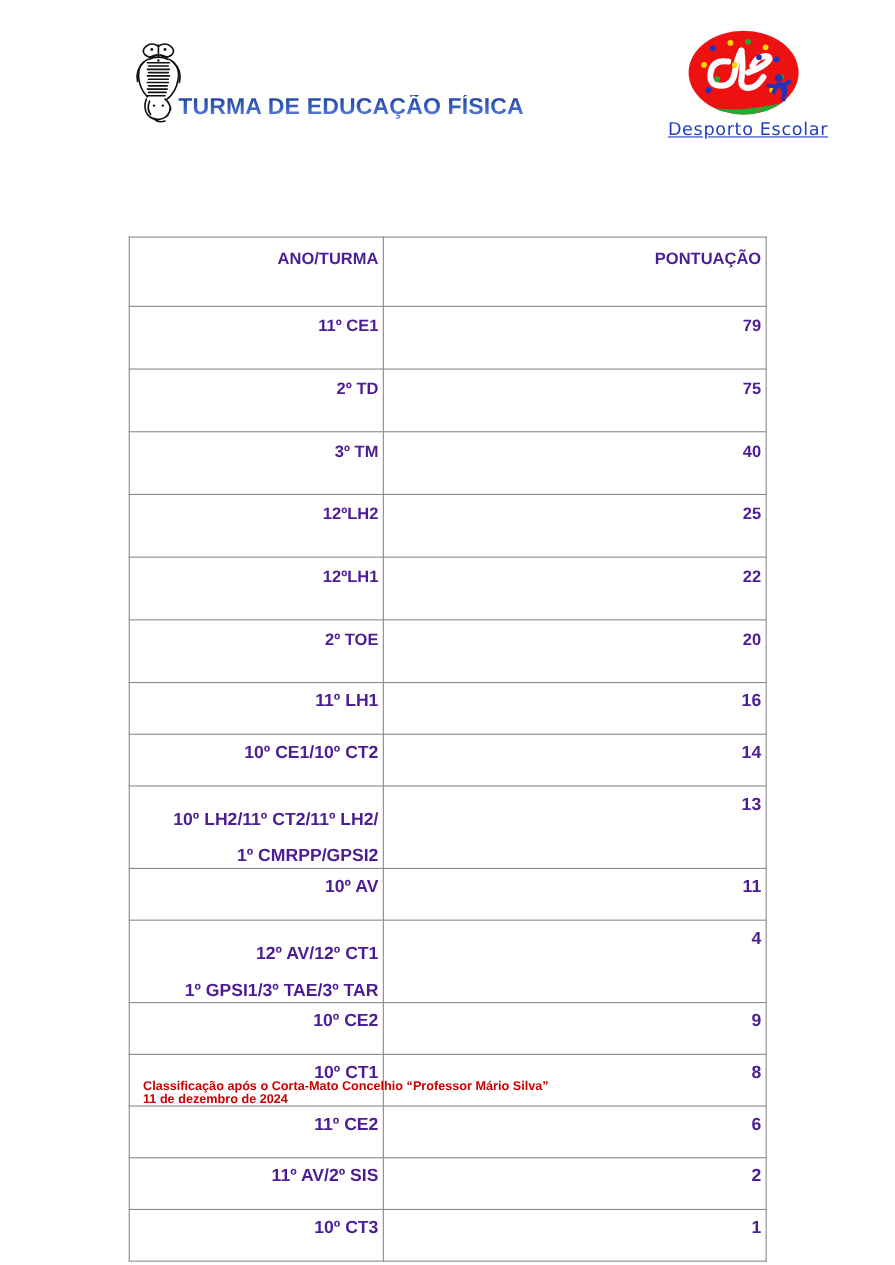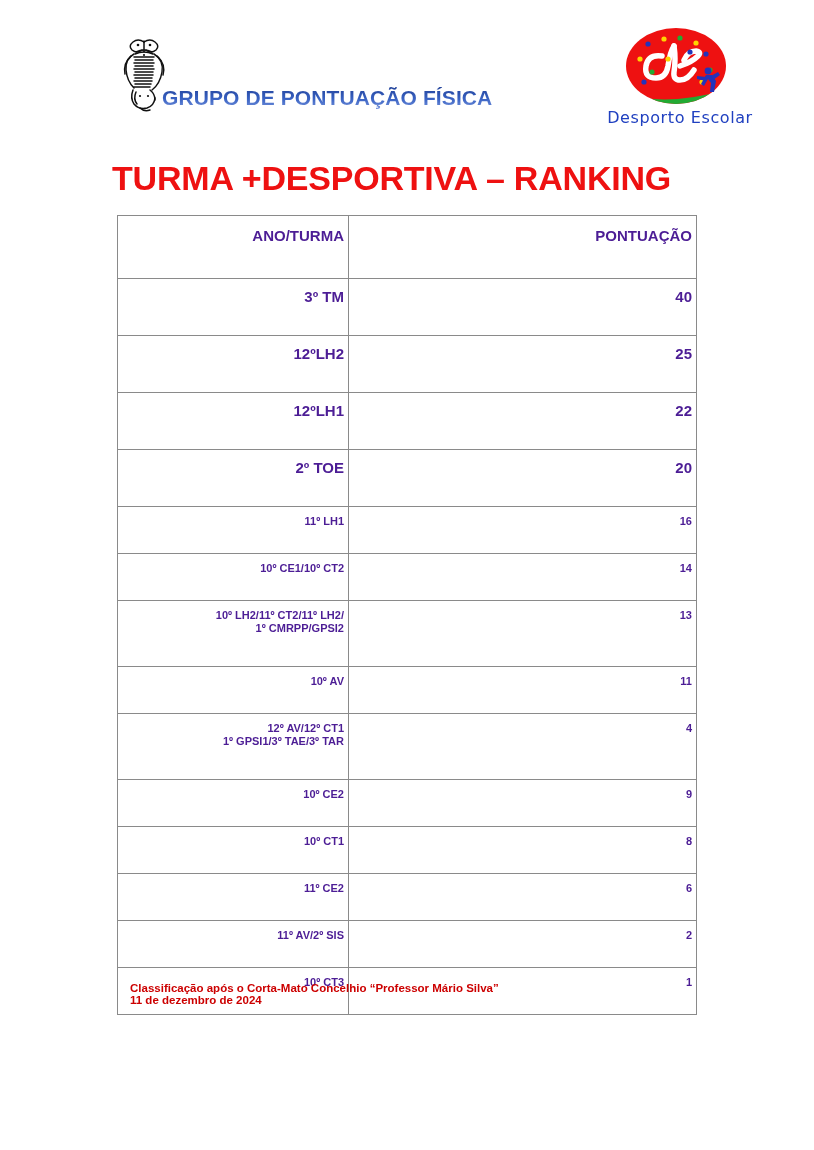--- a/index.html
+++ b/index.html
@@ -80,20 +80,21 @@
     position: absolute;
     left: 0;
     top: 82px;
     width: 168px;
     text-align: center;
     font-family: "DejaVu Sans", sans-serif;
     font-size: 16px;
     letter-spacing: 0.6px;
     color: #2040c0;
     white-space: nowrap;
+    text-decoration: underline;
   }
 
   
   .doc-title {
     position: absolute;
     left: 112px;
     top: 136px;
     width: 620px;
     font-size: 34px;
     font-weight: bold;
@@ -130,31 +131,32 @@
     font-size: 15px;
     padding-top: 11px;
   }
 
   tr.big td {
     height: 47px;
     font-size: 15px;
   }
   tr.small td {
     height: 38px;
-    font-size: 11px;
+    font-size: 16px;
     padding-top: 8px;
   }
   tr.small.two-line td {
     height: 57px;
   }
   tr.small.two-line td.turma span {
     display: block;
+    margin-top: 14px;
   }
   tr.small.two-line td.turma span + span {
-    margin-top: 0;
+    margin-top: 14px;
   }
 
   
   .footer {
     position: absolute;
     left: 117px;
     top: 982px;
     width: 579px;
     padding-left: 13px;
   }
@@ -205,21 +207,21 @@
           </g>
           <g fill="#111111">
             <circle cx="24" cy="9" r="1.3"></circle>
             <circle cx="36" cy="9" r="1.3"></circle>
             <circle cx="30" cy="19" r="1.1"></circle>
             <circle cx="26" cy="60" r="1.1"></circle>
             <circle cx="34" cy="60" r="1.1"></circle>
           </g>
         </svg>
       </span>
-      <span class="gef-text">GRUPO DE PONTUAÇÃO FÍSICA</span>
+      <span class="gef-text">TURMA DE EDUCAÇÃO FÍSICA</span>
     </div>
 
     <div class="de-logo">
       <span class="de-badge">
         <svg viewBox="0 0 116 84" width="116" height="84" aria-hidden="true">
           <defs>
             <clipPath id="ovalClip">
               <ellipse cx="58" cy="40" rx="50" ry="38"></ellipse>
             </clipPath>
           </defs>
@@ -251,35 +253,42 @@
             <path d="M88 49 L83 58 L86 60 L90 53 L93 57 L92 66 L96 66 L98 55 L94 49 Z"></path>
             <path d="M88 51 L79 50 L79 53 L88 55 Z"></path>
             <path d="M93 50 L100 46 L102 49 L95 54 Z"></path>
           </g>
         </svg>
       </span>
       <span class="de-text" style="color: rgb(32, 64, 192);">Desporto Escolar</span>
     </div>
   </div>
 
-  <h1 class="doc-title" style="color: rgb(238, 17, 17);">TURMA +DESPORTIVA – RANKING</h1>
 
   <table class="rank-table">
     <colgroup>
       <col class="c1">
       <col class="c2">
     </colgroup>
     <thead>
       <tr>
         <th>ANO/TURMA</th>
         <th>PONTUAÇÃO</th>
       </tr>
     </thead>
     <tbody>
         <tr class="big">
+          <td class="turma">11º CE1</td>
+          <td class="pontuacao">79</td>
+        </tr>
+        <tr class="big">
+          <td class="turma">2º TD</td>
+          <td class="pontuacao">75</td>
+        </tr>
+        <tr class="big">
           <td class="turma">3º TM</td>
           <td class="pontuacao">40</td>
         </tr>
         <tr class="big">
           <td class="turma">12ºLH2</td>
           <td class="pontuacao">25</td>
         </tr>
         <tr class="big">
           <td class="turma">12ºLH1</td>
           <td class="pontuacao">22</td>

